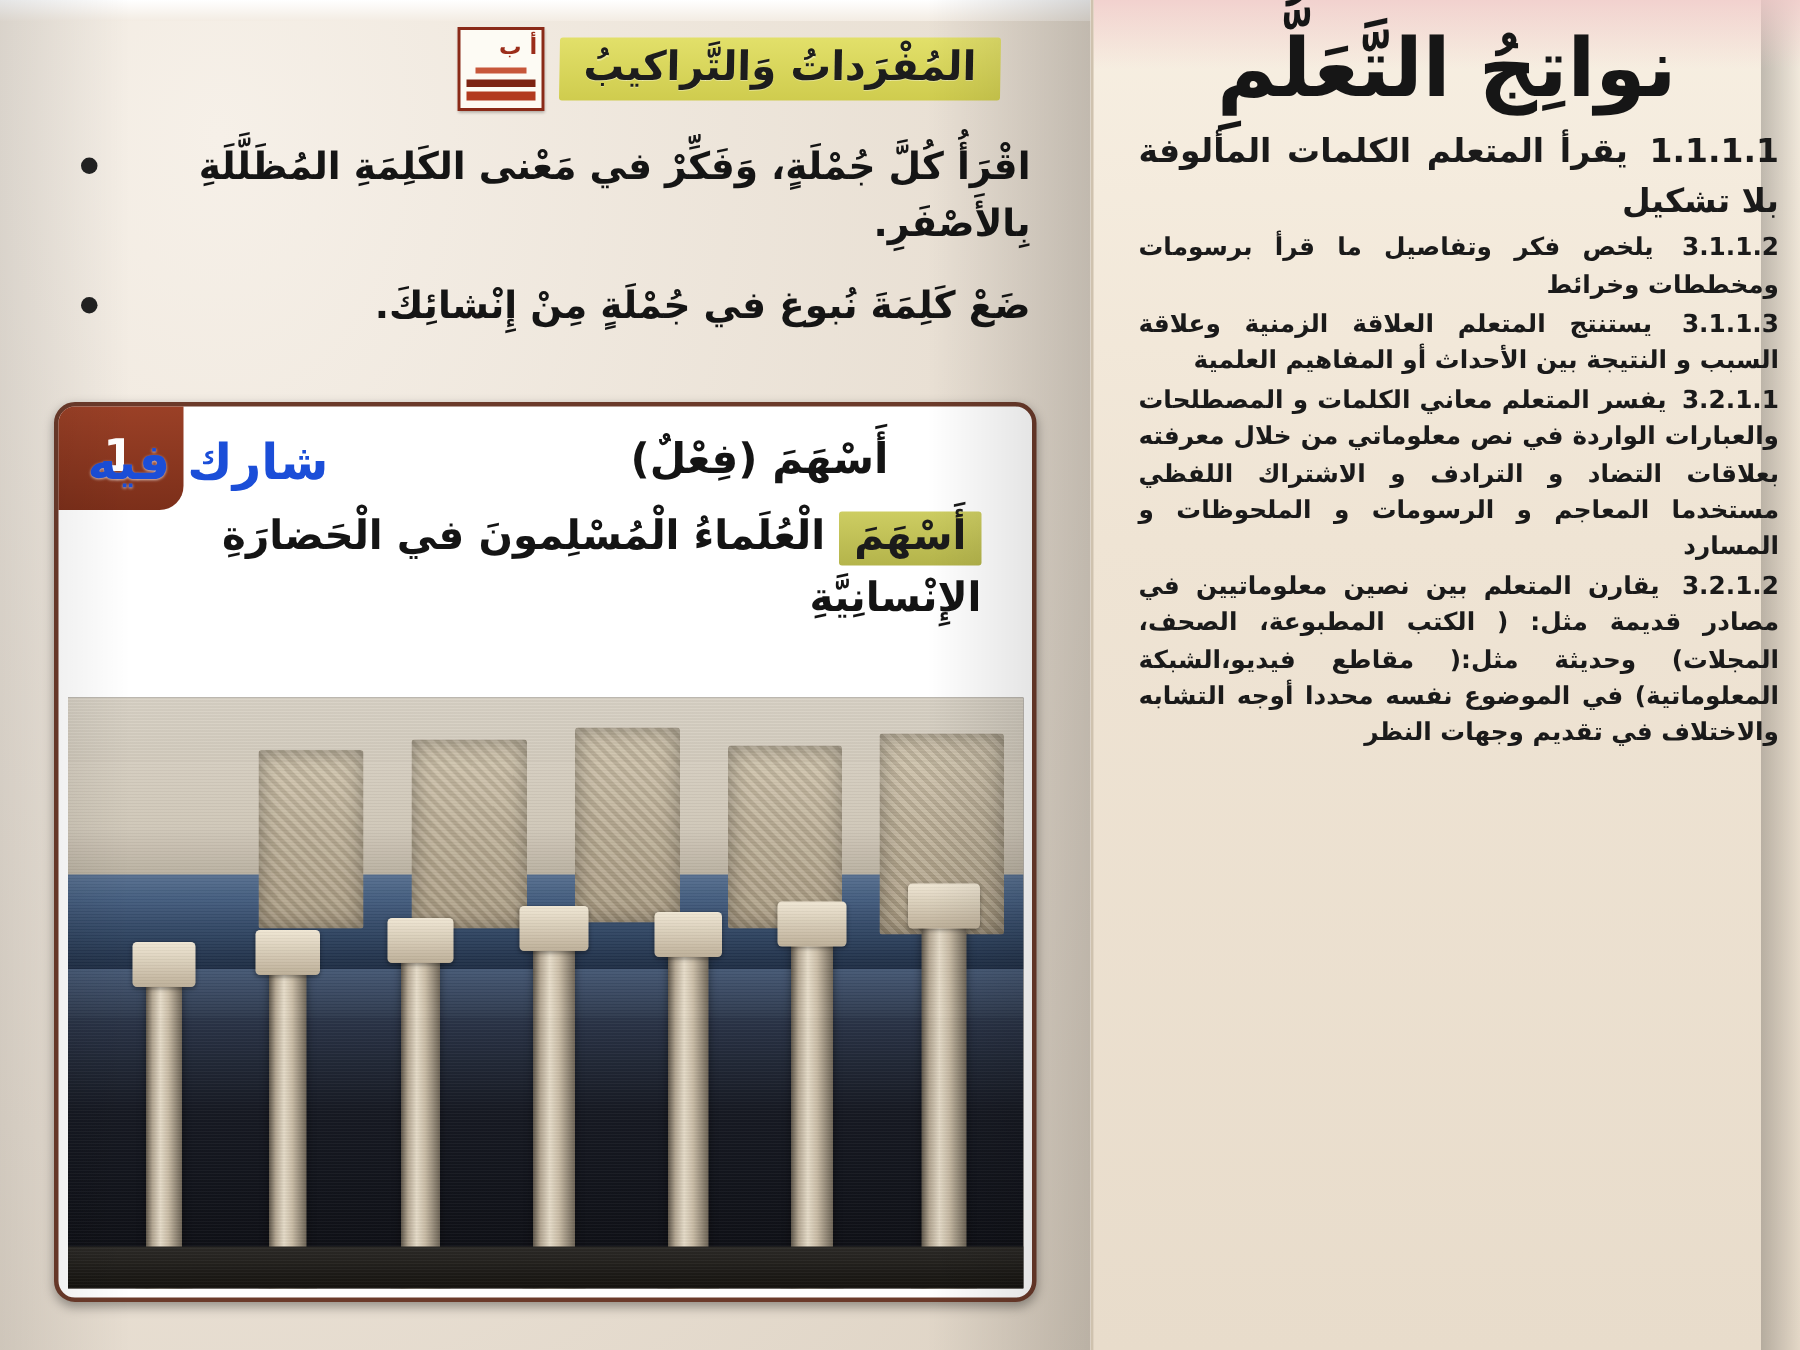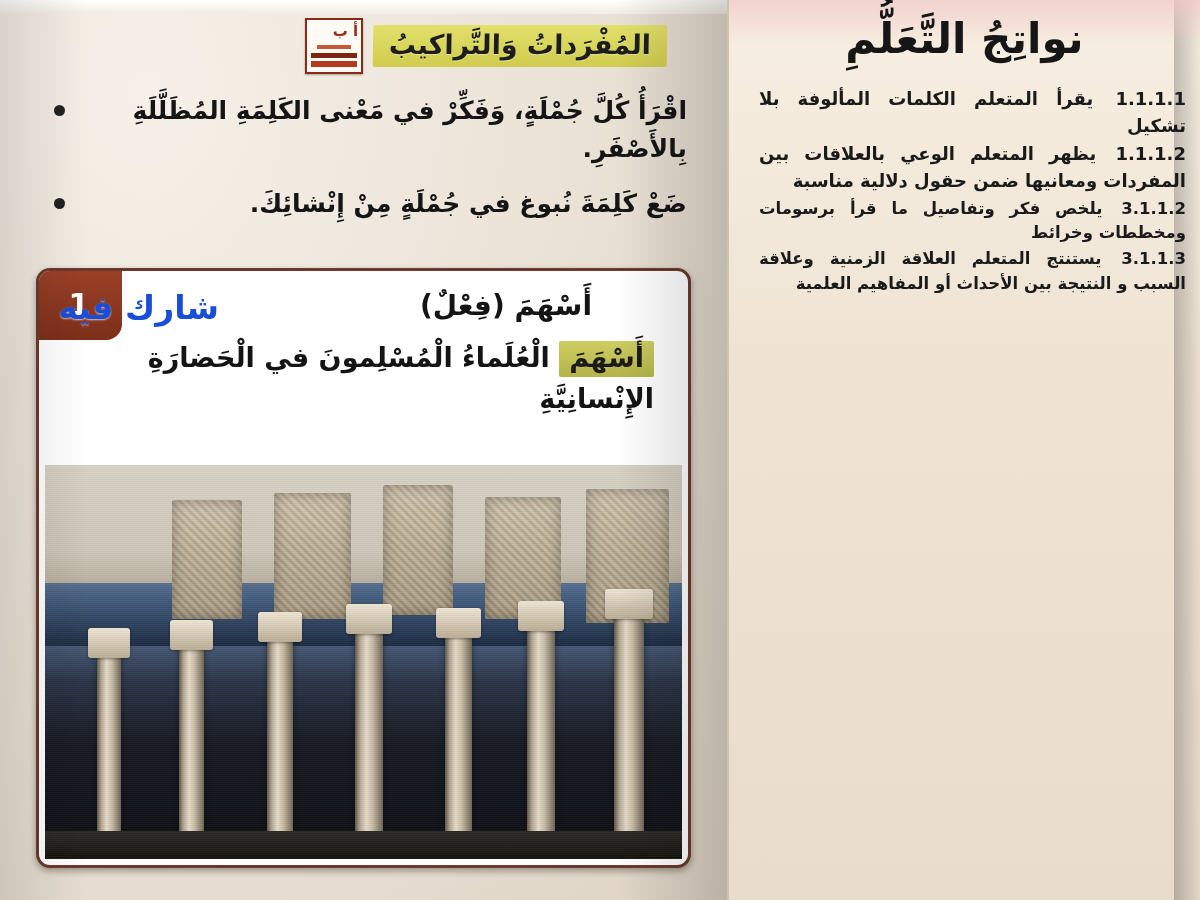--- a/index.html
+++ b/index.html
@@ -279,36 +279,36 @@
     position: absolute;
     top: 0; left: 0; right: 0; height: 46px;
     background: linear-gradient(180deg,#f0c8c8 0%, rgba(240,200,200,0) 100%);
     opacity: .75;
   }
   .outcomes-title {
     position: absolute;
     top: 14px;
     right: 0; left: 0;
     text-align: center;
-    font-size: 42px;
+    font-size: 54px;
     font-weight: bold;
     color: #161616;
     direction: rtl;
     letter-spacing: 0;
   }
   .outcomes-list {
     position: absolute;
     top: 86px;
     right: 14px;
     left: 30px;
     direction: rtl;
     text-align: right;
   }
   .outcome {
-    font-size: 18px;
+    font-size: 22px;
     line-height: 1.48;
     color: #1a1a1a;
     font-weight: bold;
     margin-bottom: 2px;
     text-align: justify;
     text-align-last: right;
   }
   .outcome .code {
     font-weight: bold;
     margin-left: 4px;
@@ -321,31 +321,35 @@
 <div class="page">
 
   <div class="right-page">
     <div class="pink-top"></div>
     <div class="outcomes-title">نواتِجُ التَّعَلُّمِ</div>
     <div class="outcomes-list">
       <div class="outcome">
         <span class="code">1.1.1.1</span>
         <span>يقرأ المتعلم الكلمات المألوفة بلا تشكيل</span>
       </div>
-      <div class="outcome">
-        <span class="code">1.1.1.2</span>
-        <span>يظهر المتعلم الوعي بالعلاقات بين المفردات ومعانيها ضمن حقول دلالية مناسبة</span>
-      </div>
       <div class="outcome small">
         <span class="code">3.1.1.2</span>
         <span>يلخص فكر وتفاصيل ما قرأ برسومات ومخططات وخرائط</span>
       </div>
       <div class="outcome small">
         <span class="code">3.1.1.3</span>
         <span>يستنتج المتعلم العلاقة الزمنية وعلاقة السبب و النتيجة بين الأحداث أو المفاهيم العلمية</span>
+      </div>
+      <div class="outcome small">
+        <span class="code">3.2.1.1</span>
+        <span>يفسر المتعلم معاني الكلمات و المصطلحات والعبارات الواردة في نص معلوماتي من خلال معرفته بعلاقات التضاد و الترادف و الاشتراك اللفظي مستخدما المعاجم و الرسومات و الملحوظات و المسارد</span>
+      </div>
+      <div class="outcome small">
+        <span class="code">3.2.1.2</span>
+        <span>يقارن المتعلم بين نصين معلوماتيين في مصادر قديمة مثل: ( الكتب المطبوعة، الصحف، المجلات) وحديثة مثل:( مقاطع فيديو،الشبكة المعلوماتية) في الموضوع نفسه محددا أوجه التشابه والاختلاف في تقديم وجهات النظر</span>
       </div>
     </div>
   </div>
 
   <div class="left-page">
     <div class="left-top-strip"></div>
 
     <div class="section-title-wrap">
       <div class="section-title">المُفْرَداتُ وَالتَّراكيبُ</div>
       <div class="title-badge">

